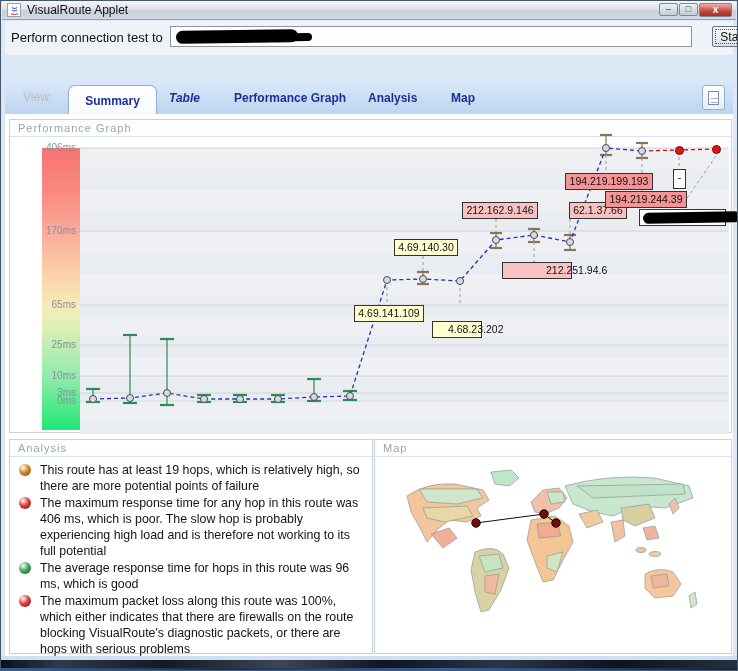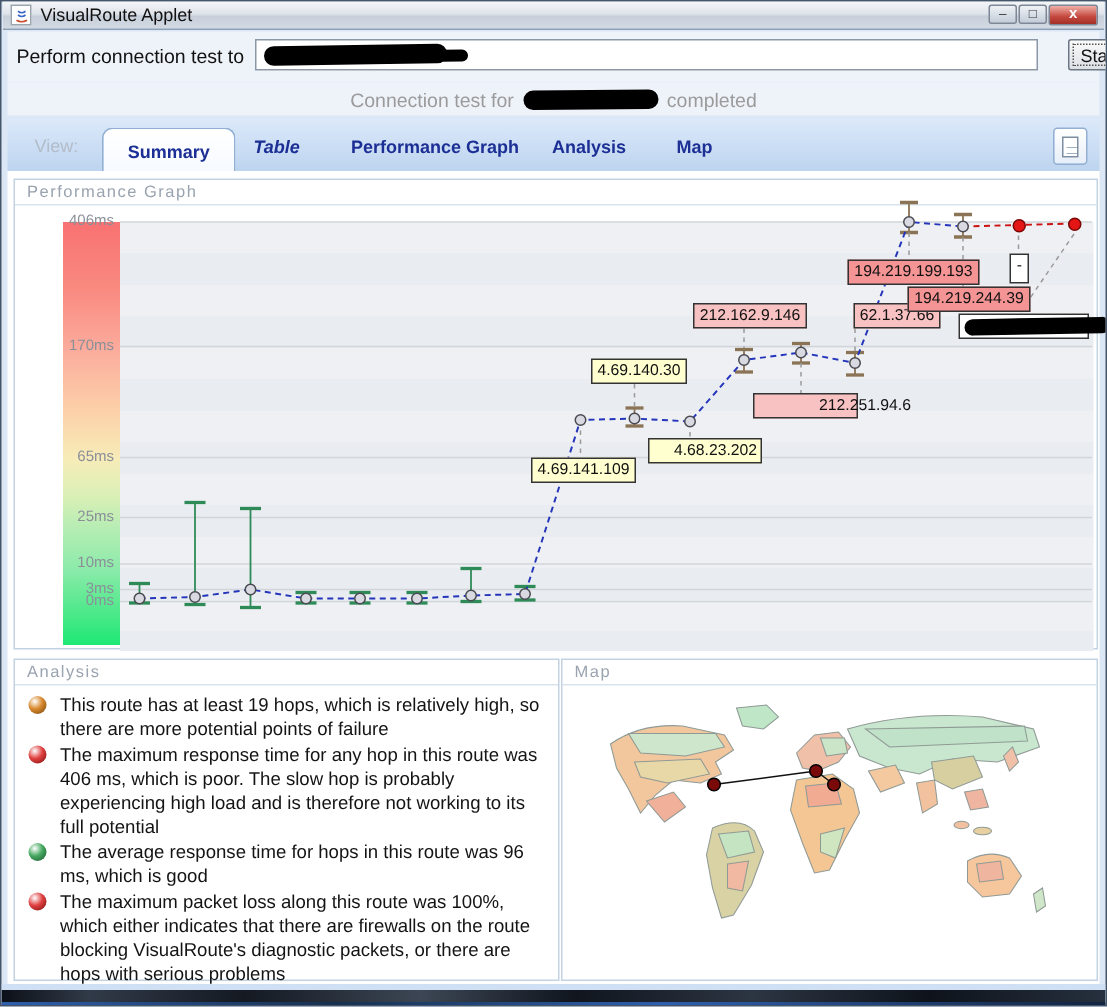--- a/index.html
+++ b/index.html
@@ -95,25 +95,20 @@
   </div>
 
   <div id="toolbar">
     <span id="toolbar-label">Perform connection test to</span>
     <span id="target-input">
       <span id="input-blob" class="blackblob"></span>
     </span>
     <span id="start-button">Start</span>
   </div>
 
-  <div id="statusrow">
-    <span>Connection test for</span>
-    <span id="status-blob" class="blackblob"></span>
-    <span>completed</span>
-  </div>
 
   <div id="tabbar">
     <span id="view-label">View:</span>
     <span id="tab-selected">Summary</span>
     <span class="tab-plain" id="tab-table">Table</span>
     <span class="tab-plain" id="tab-perf">Performance Graph</span>
     <span class="tab-plain" id="tab-analysis">Analysis</span>
     <span class="tab-plain" id="tab-map">Map</span>
     <span id="report-icon">
         <span class="page"></span>
@@ -192,21 +187,21 @@
             <line x1="486" y1="99" x2="486" y2="112" stroke="#9a9a9a" stroke-width="1" stroke-dasharray="3,3"></line>
             <line x1="524" y1="122" x2="524" y2="142" stroke="#9a9a9a" stroke-width="1" stroke-dasharray="3,3"></line>
             <line x1="560" y1="99" x2="560" y2="114" stroke="#9a9a9a" stroke-width="1" stroke-dasharray="3,3"></line>
             <line x1="596" y1="35" x2="596" y2="53" stroke="#9a9a9a" stroke-width="1" stroke-dasharray="3,3"></line>
             <line x1="632" y1="38" x2="632" y2="71" stroke="#9a9a9a" stroke-width="1" stroke-dasharray="3,3"></line>
             <line x1="669" y1="37" x2="669" y2="49" stroke="#9a9a9a" stroke-width="1" stroke-dasharray="3,3"></line>
             <line x1="706" y1="36" x2="669" y2="90" stroke="#9a9a9a" stroke-width="1" stroke-dasharray="3,3"></line>
           </svg>
           <div class="hoplabel lb-yellow" style="left: 344px; top: 185px; width: 70px; position: absolute;">4.69.141.109</div>
           <div class="hoplabel lb-yellow" style="left: 384px; top: 119px; width: 64px; position: absolute;">4.69.140.30</div>
-          <div class="hoplabel lb-yellow" style="left: 422px; top: 172px; width: 76px; position: absolute; padding-left: 15px;">4.68.23.202</div>
+          <div class="hoplabel lb-yellow" style="left: 422px; top: 201px; width: 50px; position: absolute; padding-left: 15px;">4.68.23.202</div>
           <div class="hoplabel lb-pink" style="left: 452px; top: 82px; width: 76px; position: absolute;">212.162.9.146</div>
           <div class="hoplabel lb-pink" style="left: 492px; top: 142px; width: 70px; position: absolute; padding-left: 43px;">212.251.94.6</div>
           <div class="hoplabel lb-pink" style="left: 559px; top: 82px; width: 58px; position: absolute;">62.1.37.66</div>
           <div class="hoplabel lb-red" style="left: 555px; top: 53px; width: 88px; position: absolute;">194.219.199.193</div>
           <div class="hoplabel lb-red" style="left: 595px; top: 71px; width: 82px; position: absolute;">194.219.244.39</div>
           <div class="hoplabel lb-white" style="left: 663px; top: 49px; width: 13px; position: absolute; height: 20px;">-</div>
           <div class="hoplabel lb-white" style="left: 629px; top: 89px; width: 87px; height: 17px; overflow: visible; position: absolute;">
             <span class="blackblob" style="position: absolute; left: 3px; top: 2px; width: 97px; height: 11px; transform: rotate(-1deg);"></span>
           </div>
           <div class="pt pt-gray" title="hop 1: ~2 ms" style="left: 79px; top: 275px; position: absolute;"></div>

